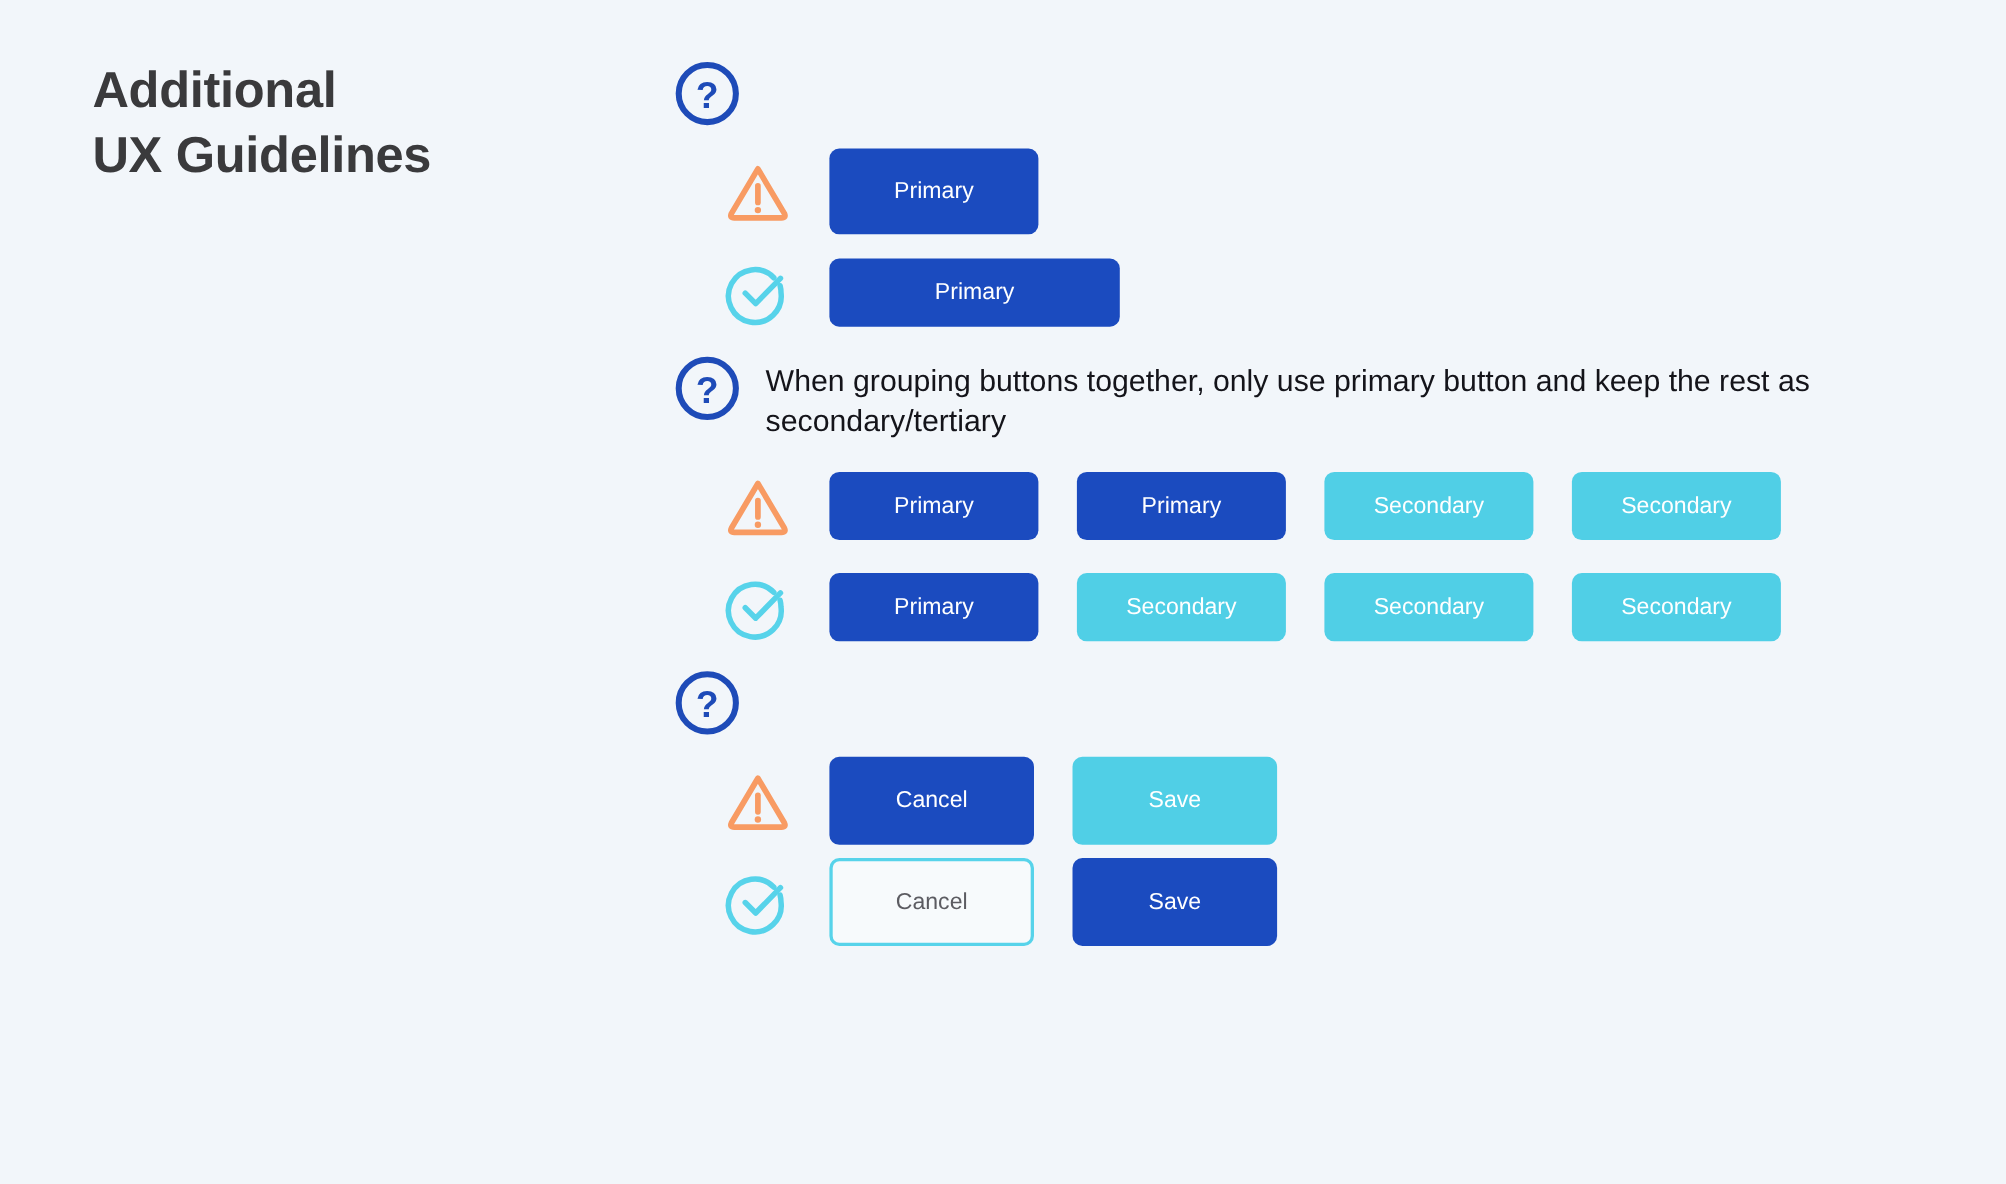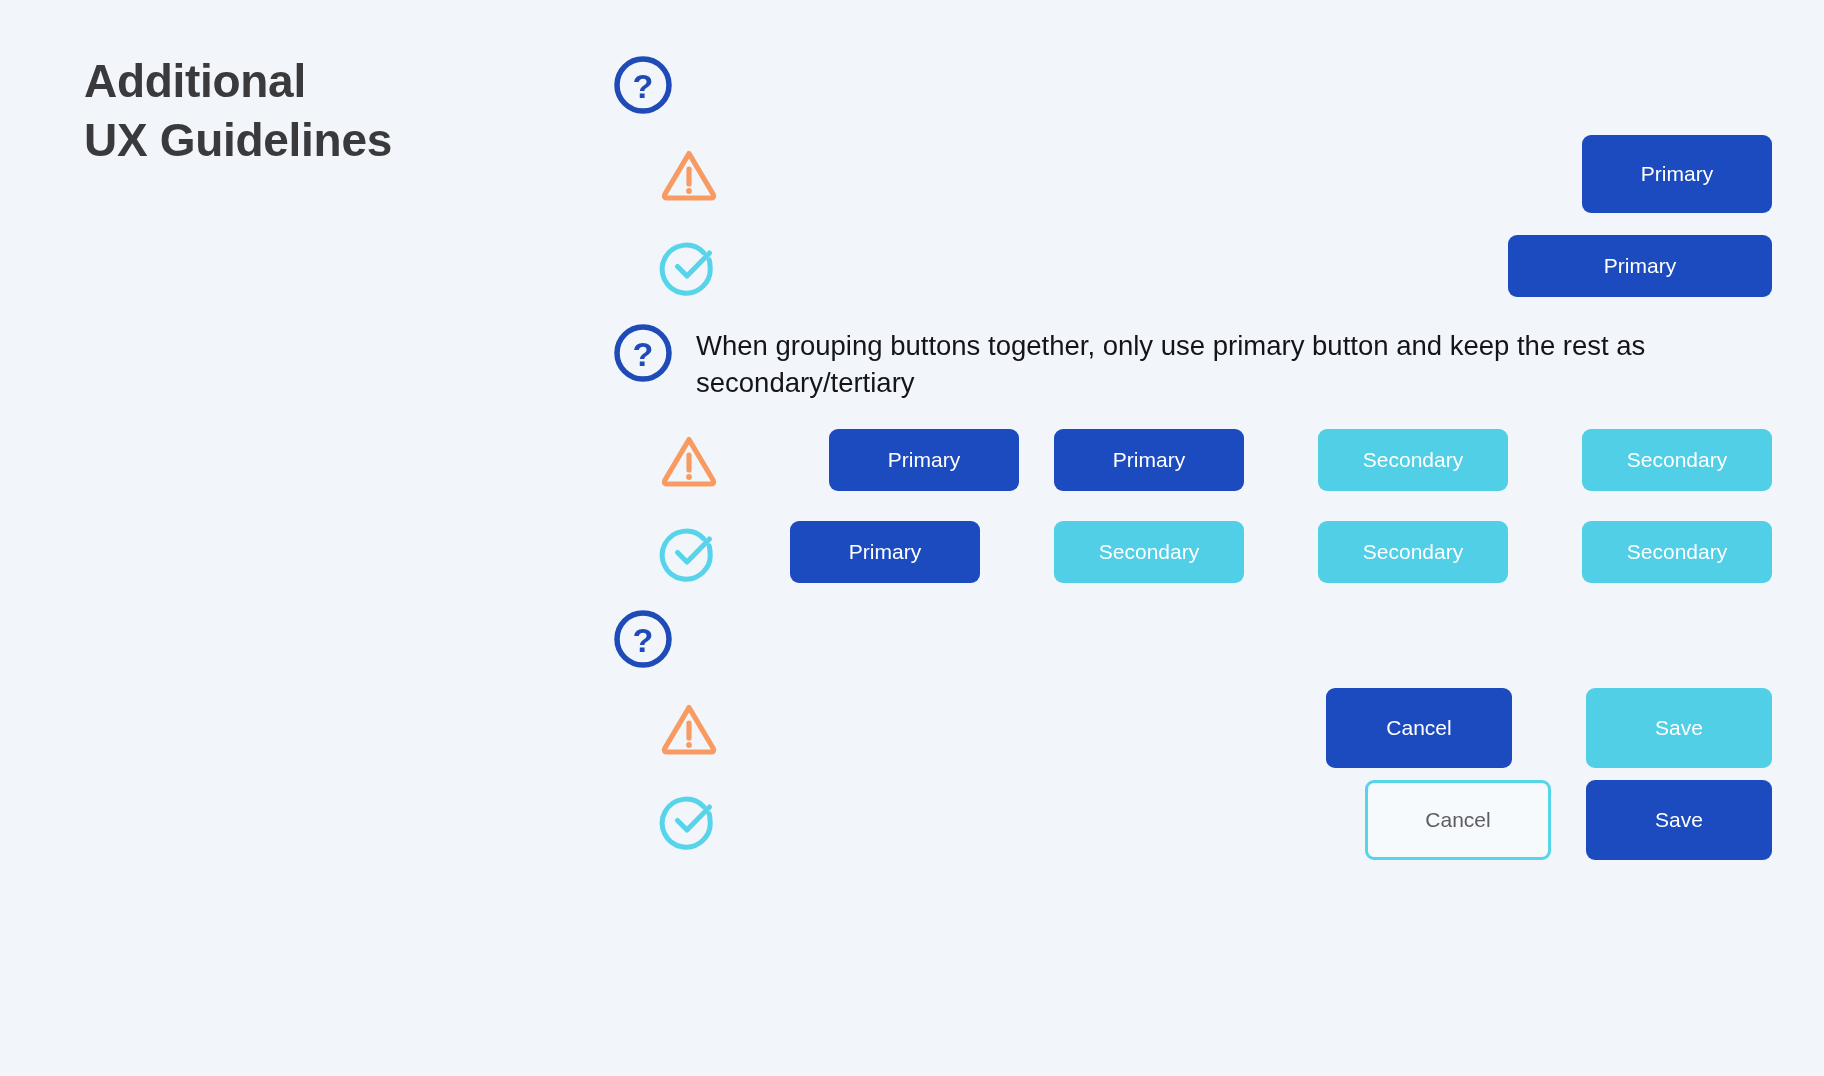--- a/index.html
+++ b/index.html
@@ -66,21 +66,20 @@
     padding-top: 8px;
   }
 
   
   .examples { margin-top: 14px; }
 
   .example-row {
     display: flex;
     align-items: center;
     min-height: 88px;
-    justify-content: space-between;
   }
   .example-row + .example-row { margin-top: 4px; }
 
   .mark-icon {
     flex: 0 0 auto;
     width: 62px;
     height: 62px;
     margin-left: 46px;
     margin-right: 34px;
   }
@@ -99,21 +98,21 @@
     font-family: "Liberation Sans", sans-serif;
     font-size: 21px;
     font-weight: normal;
     border-radius: 9px;
     border: none;
     white-space: nowrap;
     cursor: pointer;
     user-select: none;
   }
   .btn-primary   { background: #1B4BBF; color: #FFFFFF; }
-  .btn-secondary { background: #50CFE6; color: #FFFFFF; margin-left: 39px; }
+  .btn-secondary { background: #50CFE6; color: #FFFFFF; }
   .btn-tertiary  {
     background: #F7FAFC;
     color: #5C5C62;
     border: 3px solid #57D3EA;
   }
 
   
   .sz-std      { width: 190px; height: 62px; }
   .sz-tall     { width: 190px; height: 78px; }
   .sz-wide     { width: 264px; height: 62px; }

